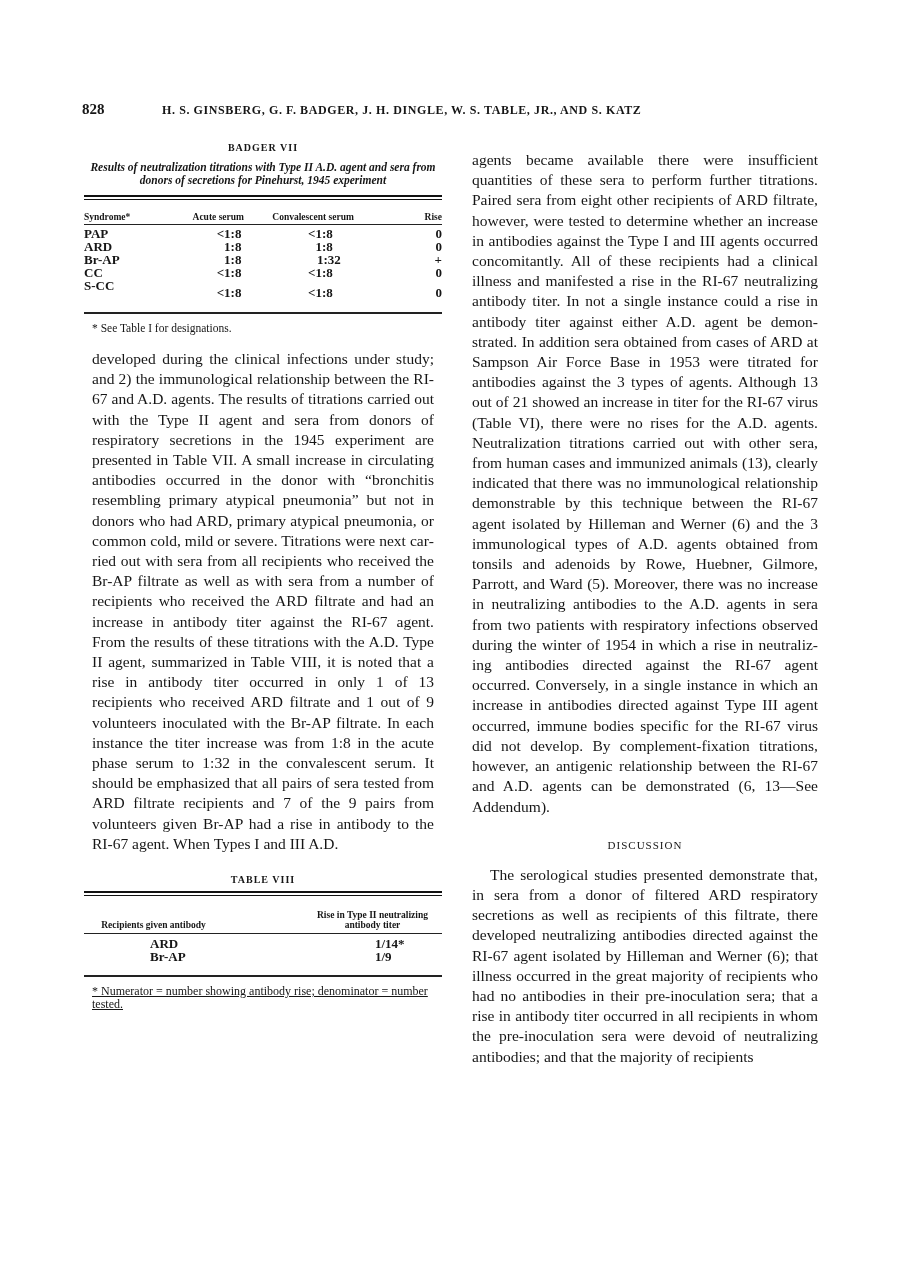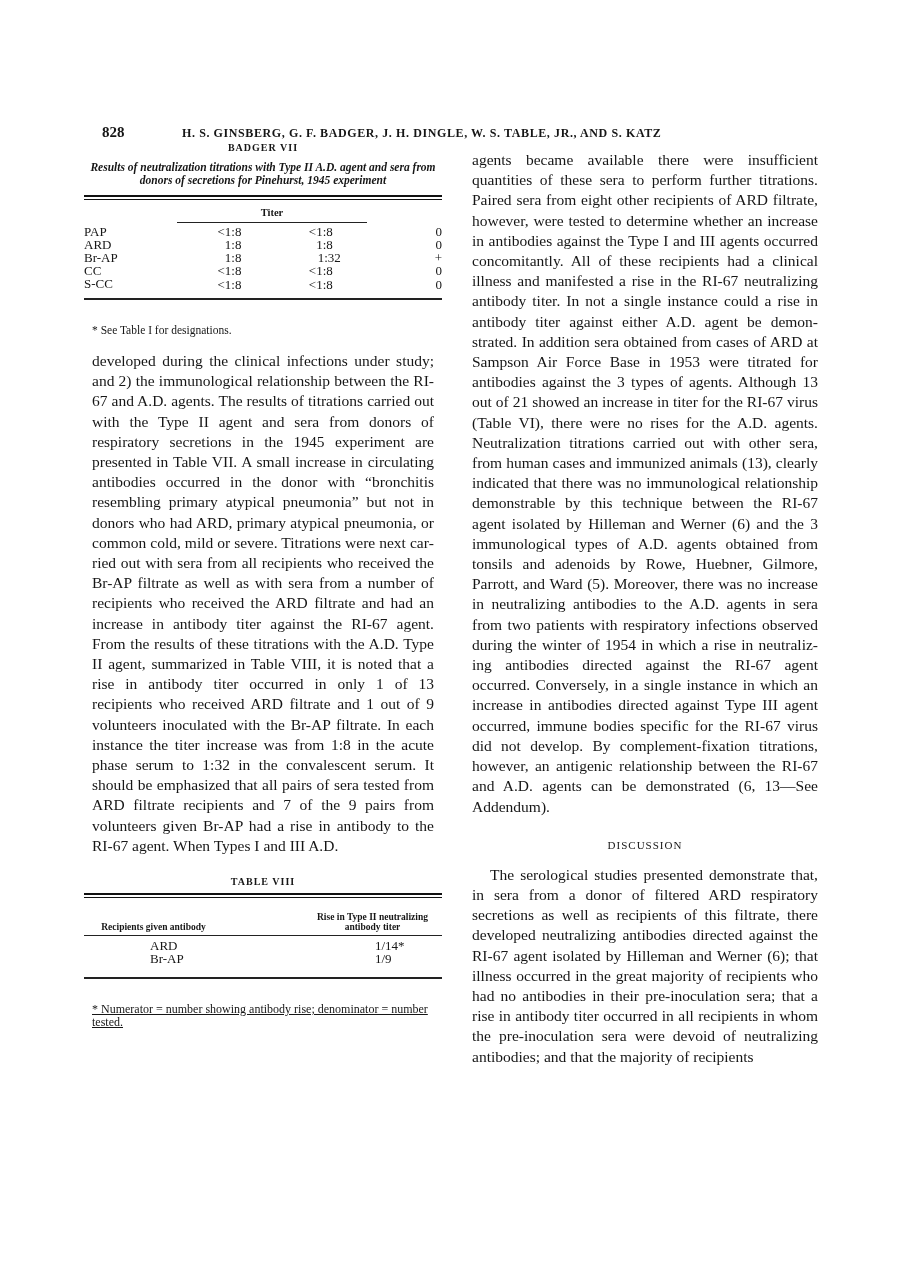--- a/index.html
+++ b/index.html
@@ -1,40 +1,40 @@
 <!DOCTYPE html>
 <html><head>
   <meta charset="utf-8">
   <style>
     html, body { margin: 0; padding: 0; background: #ffffff; }
     body {
       width: 907px; height: 1261px; position: relative; overflow: hidden;
       font-family: "Liberation Serif", "DejaVu Serif", serif; color: #161616;
     }
     .running-head {
-      position: absolute; left: 82px; top: 124px; width: 760px; height: 20px;
-      font-size: 12px; letter-spacing: 0.6px; font-weight: bold; margin-left: 20px;
+      position: absolute; left: 82px; top: 101px; width: 760px; height: 20px;
+      font-size: 12px; letter-spacing: 0.6px; font-weight: bold;
     }
     .running-head .pageno { position: absolute; left: 0; top: 0; font-size: 15px; font-weight: bold; letter-spacing: 0; }
     .running-head .authors { position: absolute; left: 80px; top: 2px; font-variant: small-caps; }
 
     .col { position: absolute; }
     .col.left { left: 84px; top: 142px; width: 358px; }
     .col.right { left: 464px; top: 142px; width: 362px; }
 
     .tbl-label { text-align: center; font-size: 10px; font-weight: bold; letter-spacing: 1px; margin-bottom: 2px; }
     .tbl-caption { text-align: center; font-size: 11.5px; font-style: italic; font-weight: bold; line-height: 13px; margin: 8px 6px; }
     .dbl-rule { border-top: 2px solid #111; border-bottom: 1px solid #111; height: 2px; margin-top: 6px; }
     .rule { border-top: 1px solid #222; }
 
     table.data { width: 100%; border-collapse: collapse; font-size: 13px; }
     table.data th { font-weight: bold; font-size: 9.5px; line-height: 10px; vertical-align: bottom; padding: 0; }
-    table.data td { padding: 0; line-height: 13px; font-weight: normal; }
+    table.data td { padding: 0; line-height: 13px; font-weight: bold; }
 
-    .footnote { font-size: 11.5px; margin-top: 24px; padding-left: 8px; line-height: 13px; }
+    .footnote { font-size: 11.5px; margin-top: 8px; padding-left: 8px; line-height: 13px; }
 
     p.body {
       margin: 8px; font-size: 15.5px; line-height: 20.2px; text-align: justify;
       hyphens: manual;
     }
     .indent { text-indent: 18px; }
     .section-head { text-align: center; font-size: 11px; letter-spacing: 1px; margin: 22px 0 14px 0; }
   </style>
 </head>
 <body>
@@ -50,24 +50,25 @@
     <div class="tbl-caption">Results of neutralization titrations with Type II A.D. agent and sera from donors of secretions for Pinehurst, 1945 experiment</div>
     <div class="dbl-rule"></div>
     <table class="data" style="margin-top:8px;">
       <colgroup>
           <col style="width:26%">
           <col style="width:23%">
           <col style="width:30%">
           <col style="width:21%">
         </colgroup>
       <tbody>
-          <tr>
-        <th></th>
-        <th colspan="2" style="font-size:10.5px;padding-bottom:4px;border-bottom:1px solid #222;">Titer</th>
-        <th></th>
+      <tr style="border-bottom:1px solid #222;">
+        <th style="text-align:left;padding:4px 0 2px 0;">Syndrome*</th>
+        <th style="text-align:center;padding:4px 6px 2px 6px;">Acute serum</th>
+        <th style="text-align:center;padding:4px 6px 2px 6px;">Convalescent serum</th>
+        <th style="text-align:right;padding:4px 0 2px 0;">Rise</th>
       </tr>
       <tr>
             <td style="padding-top:2px;">PAP</td>
             <td style="padding-top:2px;text-align:right;padding-right:18px;">&lt;1:8</td>
             <td style="padding-top:2px;text-align:right;padding-right:34px;">&lt;1:8</td>
             <td style="padding-top:2px;text-align:right;">0</td>
           </tr>
       <tr>
             <td>ARD</td>
             <td style="text-align:right;padding-right:18px;">1:8</td>
@@ -80,21 +81,21 @@
             <td style="text-align:right;padding-right:26px;">1:32</td>
             <td style="text-align:right;">+</td>
           </tr>
       <tr>
             <td>CC</td>
             <td style="text-align:right;padding-right:18px;">&lt;1:8</td>
             <td style="text-align:right;padding-right:34px;">&lt;1:8</td>
             <td style="text-align:right;">0</td>
           </tr>
       <tr>
-            <td style="padding-bottom:8px;">S-CC</td>
+            <td style="padding-bottom:20px;">S-CC</td>
             <td style="padding-bottom:6px;text-align:right;padding-right:18px;">&lt;1:8</td>
             <td style="padding-bottom:6px;text-align:right;padding-right:34px;">&lt;1:8</td>
             <td style="padding-bottom:6px;text-align:right;">0</td>
           </tr>
     </tbody>
       </table>
     <div class="rule" style="border-top-width:2px;"></div>
     <div class="footnote">* See Table I for designations.</div>
   </div>
 

